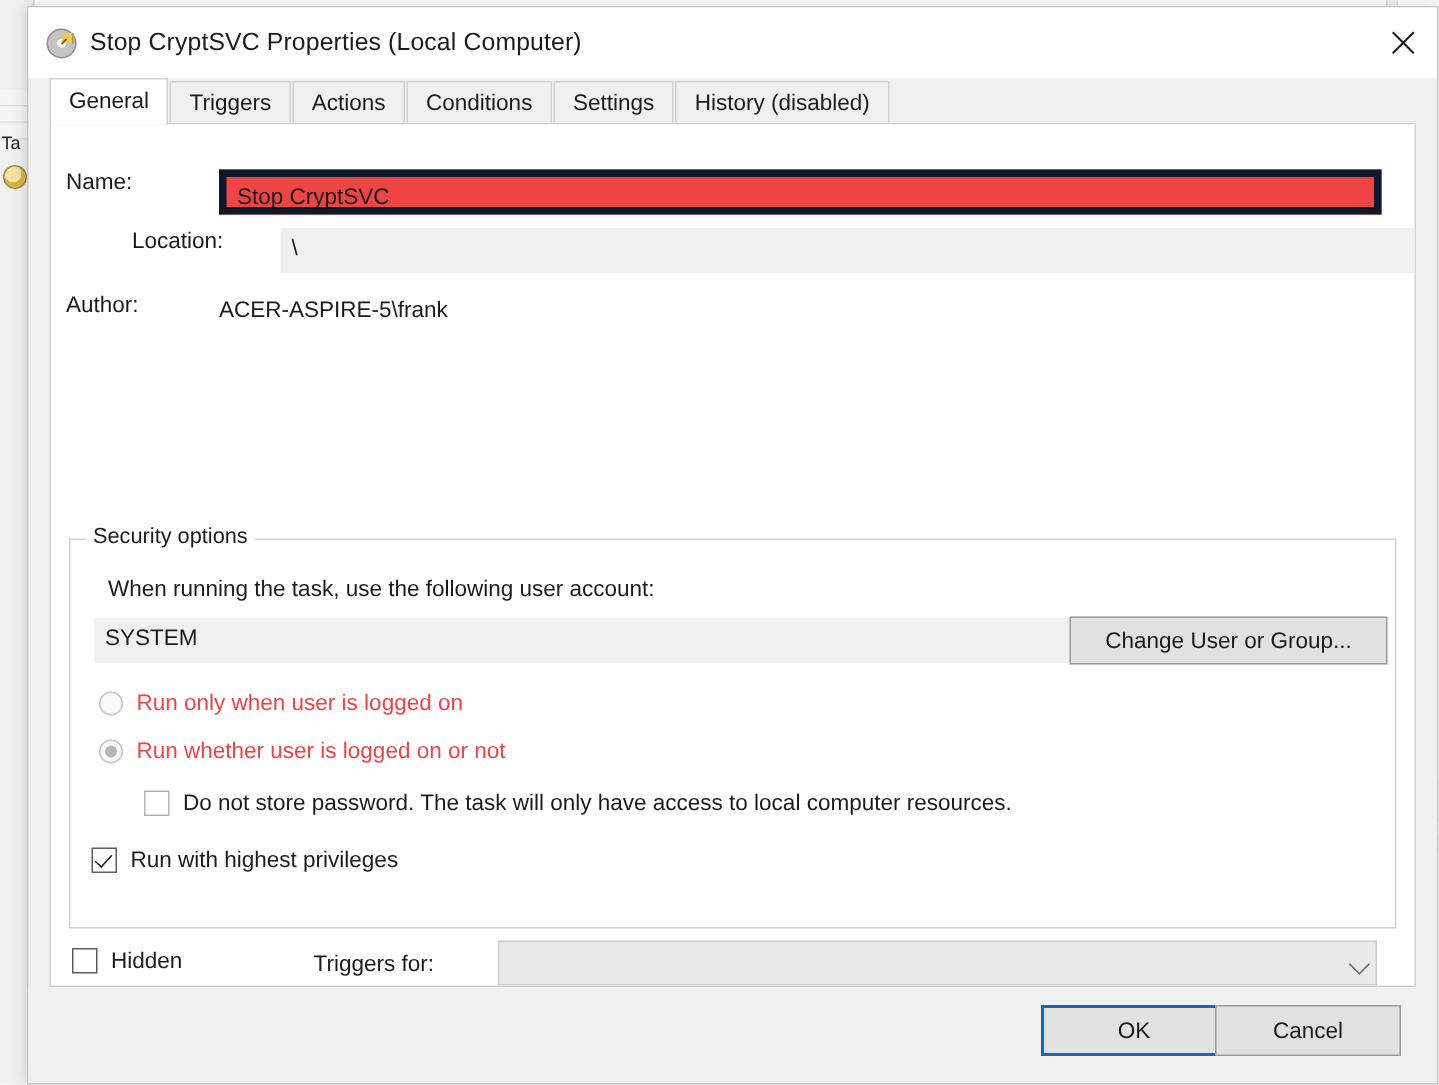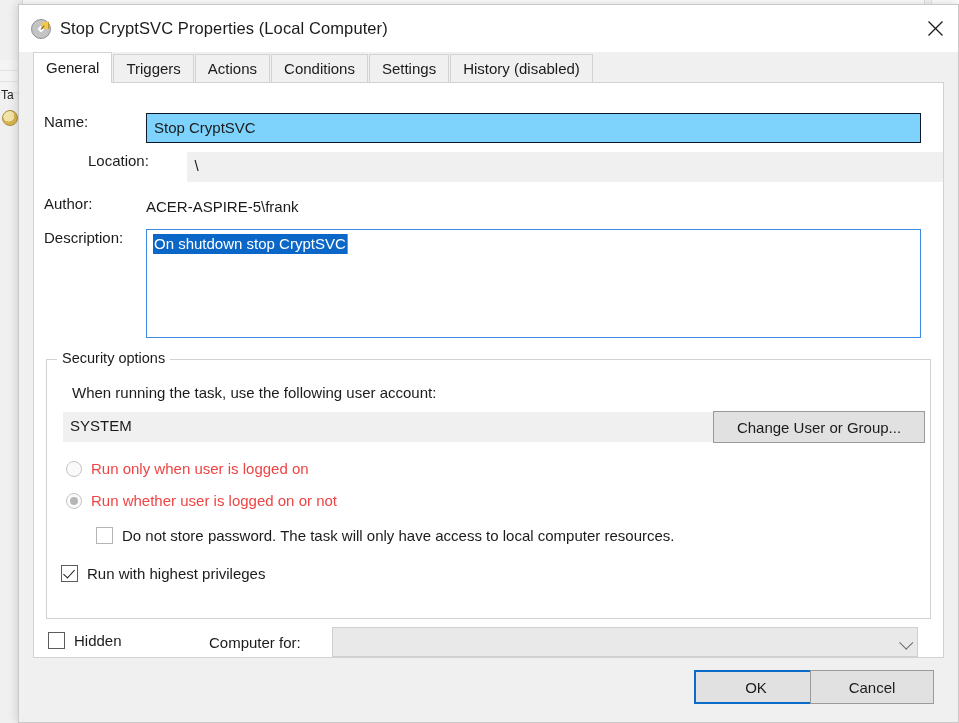--- a/index.html
+++ b/index.html
@@ -112,21 +112,21 @@
     box-sizing: border-box;
   }
 
   .field-row { position: absolute; left: 0; right: 0; display: flex; align-items: flex-start; }
   .field-label {
     width: 112px; padding-left: 10px; box-sizing: border-box;
     font-size: 15px; color: #1b1b1b; white-space: nowrap;
   }
 
   .textbox {
-    background: #7dd3fc; border: 1px solid #0f172a; box-sizing: border-box;
+    background: #ef4444; border: 5px solid #0f172a; box-sizing: border-box;
     font-size: 15px; color: #1b1b1b;
     padding: 0 7px; line-height: 28px; height: 30px;
     white-space: nowrap; overflow: hidden;
   }
   .textbox.flat { border: none; background: #f0f0f0; }
   .plain-value { font-size: 15px; color: #1b1b1b; line-height: 24px; }
 
   .desc-box {
     background: #ffffff; border: 1px solid #3b8ce0; box-sizing: border-box;
     padding: 5px 6px; font-size: 15px; color: #1b1b1b; overflow: hidden;
@@ -260,26 +260,20 @@
     <div class="field-row" style="top:69px;margin-left:44px;">
       <div class="field-label">Location:</div>
       <div class="textbox flat" style="width:775px;">\</div>
     </div>
 
     <div class="field-row" style="top:112px;">
       <div class="field-label">Author:</div>
       <div class="plain-value">ACER-ASPIRE-5\frank</div>
     </div>
 
-    <div class="field-row" style="top:146px;">
-      <div class="field-label">Description:</div>
-      <div class="desc-box" style="width:775px; height:109px;">
-        <span class="sel">On shutdown stop CryptSVC</span>
-      </div>
-    </div>
 
     <div class="groupbox" style="top:276px; height:260px;">
       <div class="group-title">Security options</div>
 
       <div class="group-text" style="position:absolute; left:25px; top:24px;">When running the task, use the following user account:</div>
 
       <div class="textbox flat" style="position:absolute; left:16px; top:52px; width:650px;">SYSTEM</div>
 
       <div class="btn" style="position:absolute; left:666px; top:51px; width:212px; height:32px;">Change User or Group...</div>
 
@@ -302,21 +296,21 @@
         <span class="checkbox checked"></span>
         <span class="opt-label">Run with highest privileges</span>
       </div>
     </div>
 
     <div class="opt-row" style="left:14px; top:549px;">
       <span class="checkbox"></span>
       <span class="opt-label">Hidden</span>
     </div>
 
-    <div class="group-text" style="position:absolute; left:175px; top:551px;">Computer for:</div>
+    <div class="group-text" style="position:absolute; left:175px; top:551px;">Triggers for:</div>
 
     <div class="combo" style="left:298px; top:544px; width:586px; height:30px;">
       <span class="chev"></span>
     </div>
 
   </div>
 
   <div class="footer">
     <div class="btn default" style="left:645px;margin-left:30px;">OK</div>
     <div class="btn" style="left:791px;">Cancel</div>

